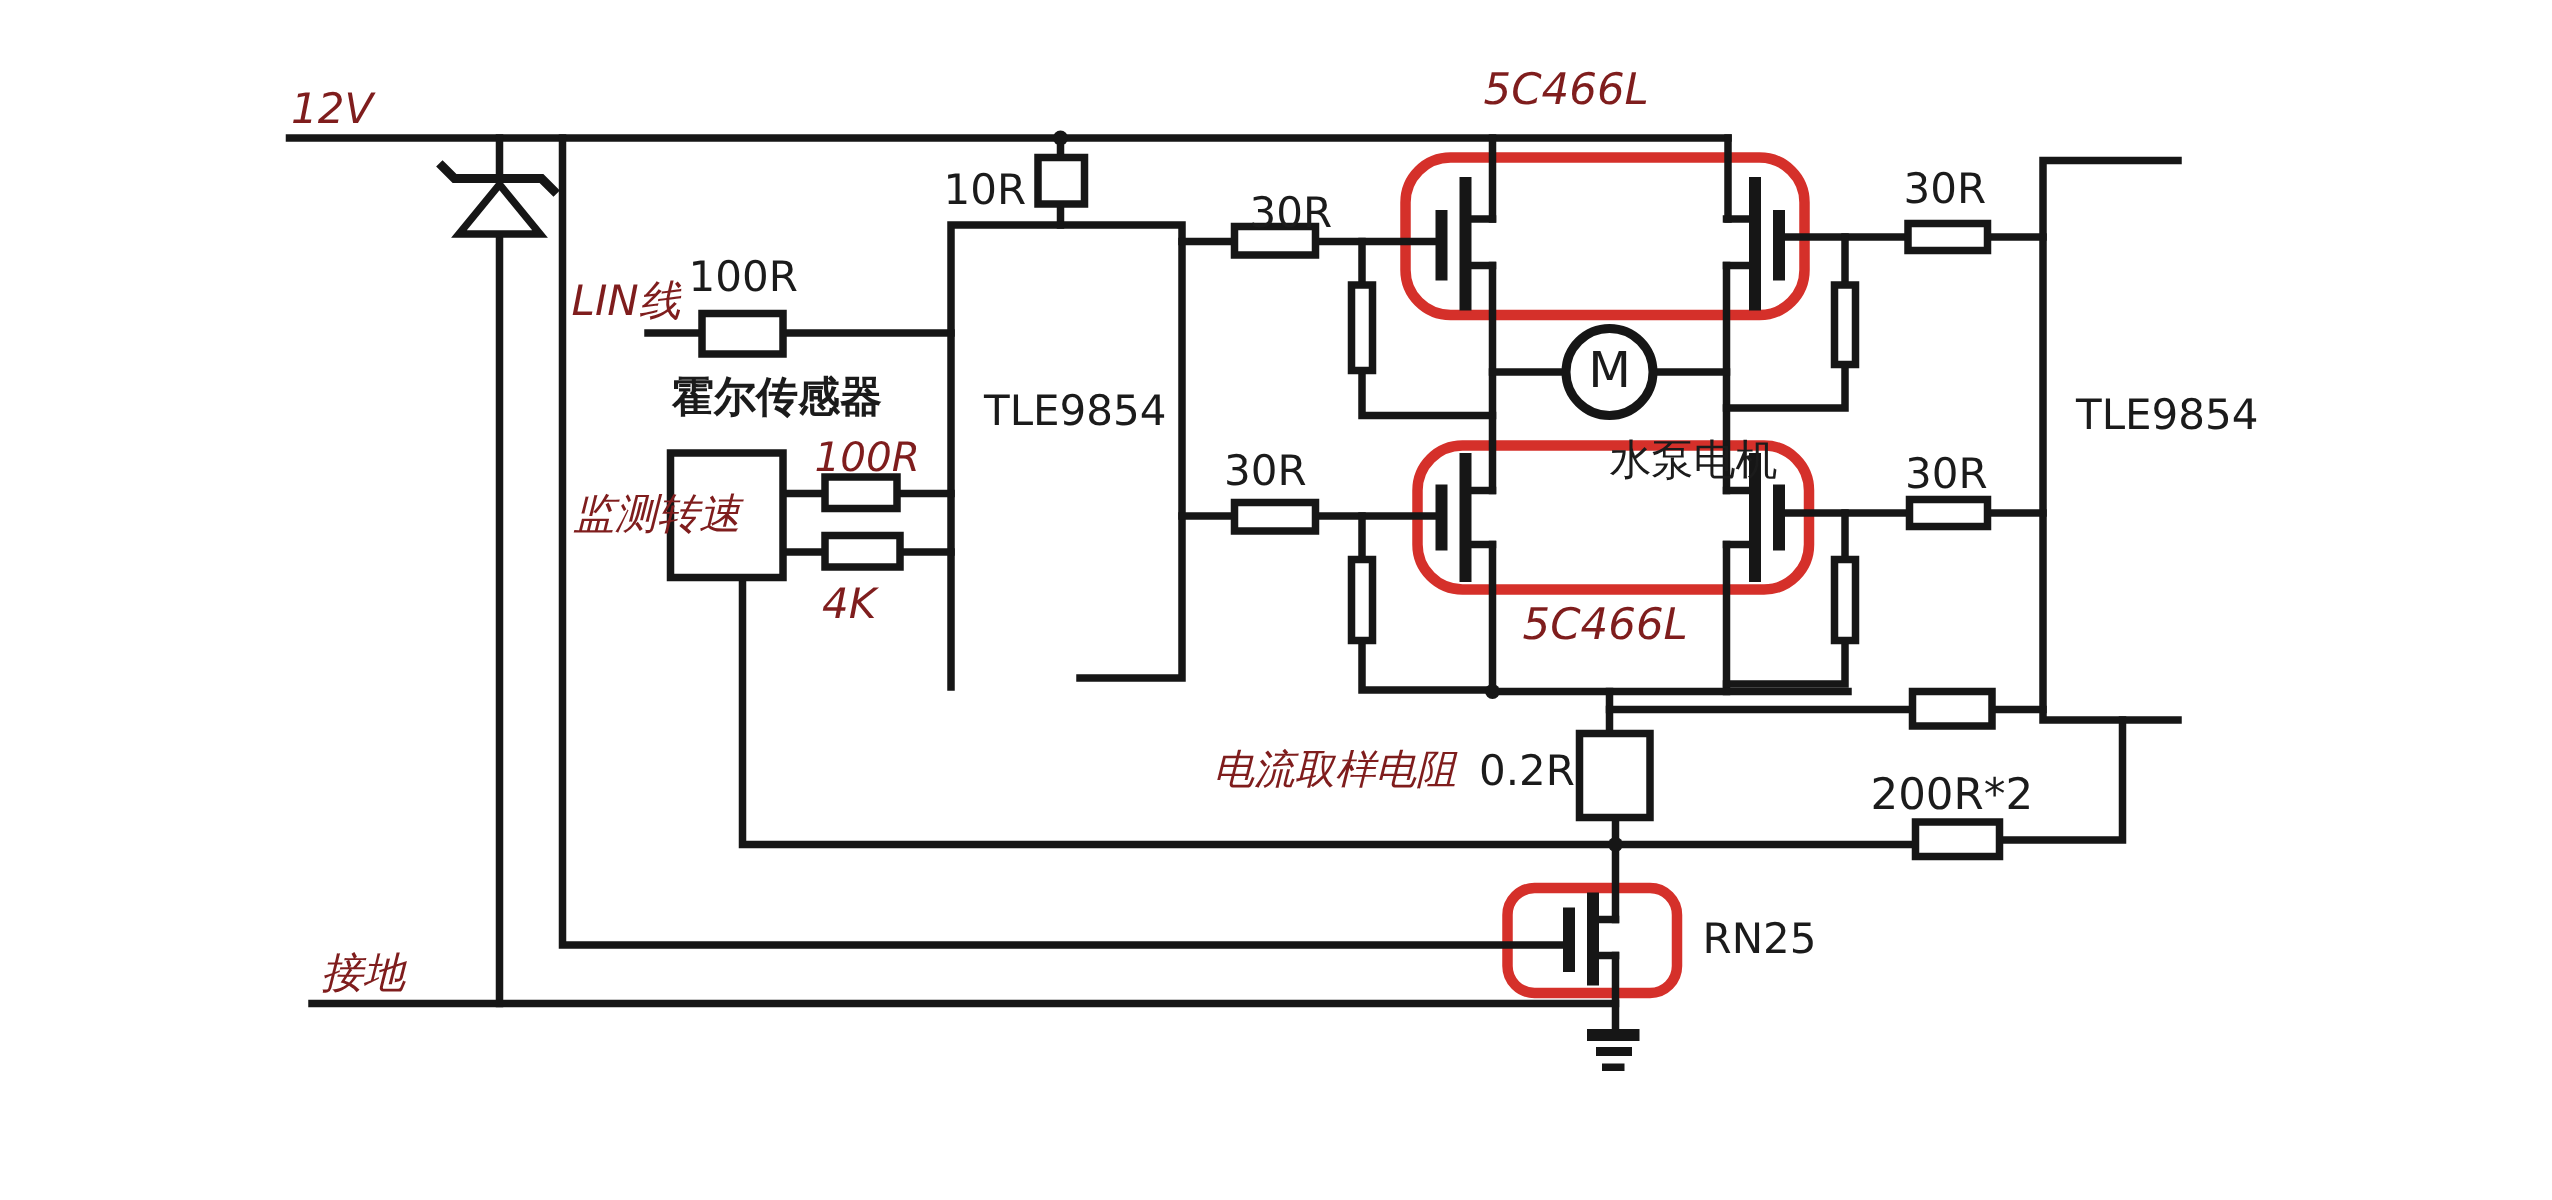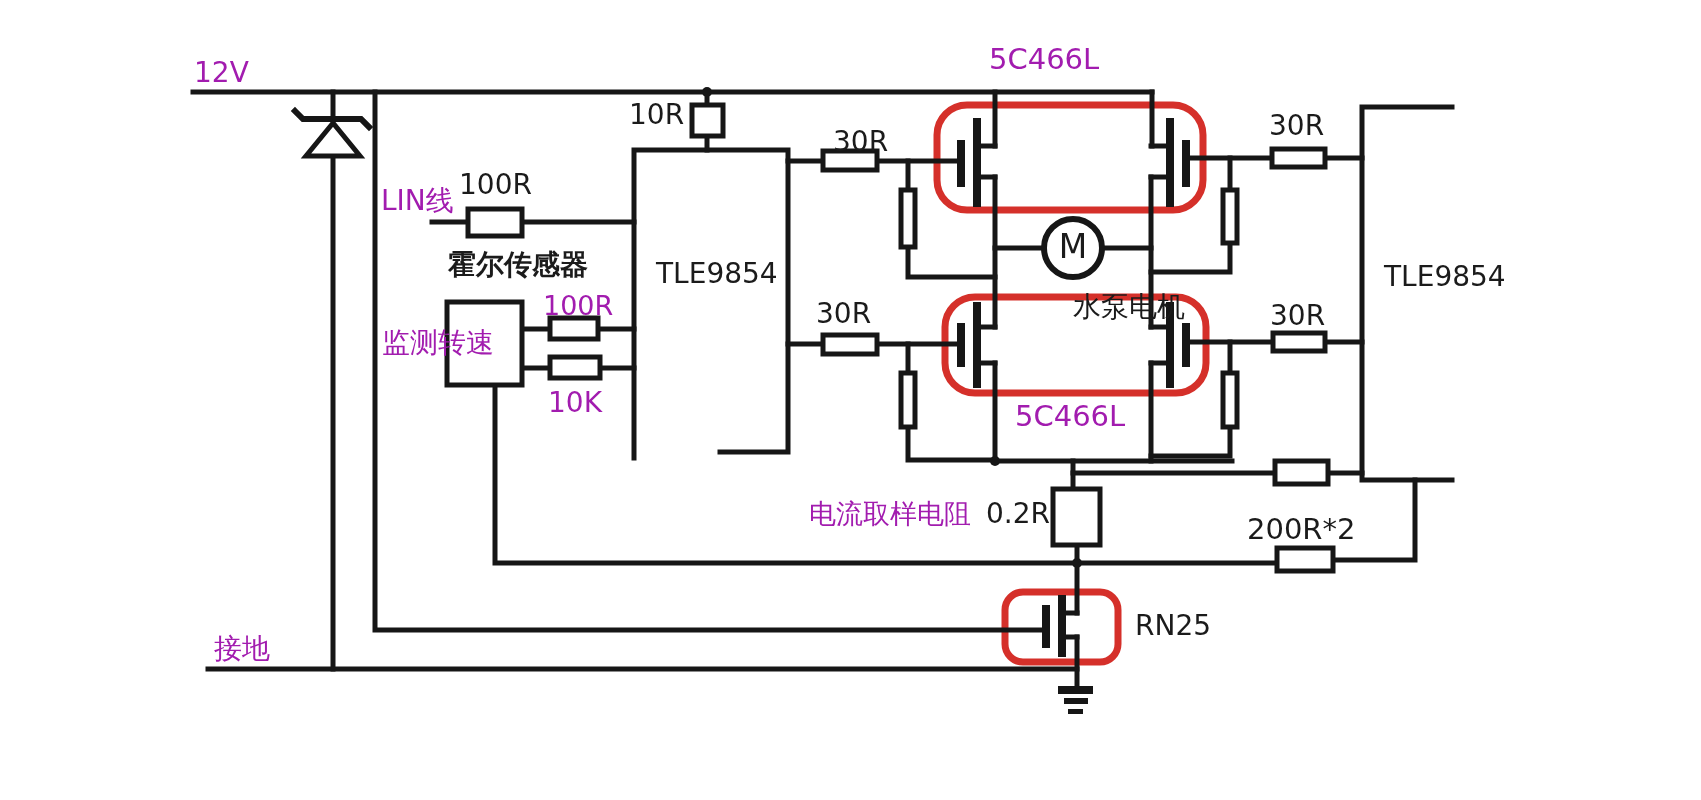--- a/index.html
+++ b/index.html
@@ -6,21 +6,21 @@
   .stage{
     position:relative;width:1701px;height:800px;background:#ffffff;overflow:hidden;
     font-family:"DejaVu Sans","Liberation Sans",sans-serif;
   }
   .stage svg{position:absolute;left:0;top:0;}
   .lbl{
     position:absolute;white-space:nowrap;line-height:1.05;
     font-family:"DejaVu Sans","Liberation Sans",sans-serif;
     color:#1b1b1b;font-size:28px;letter-spacing:0px;
   }
-  .red{color:#a21caf;}
+  .red{color:#7f1d1d;font-style:italic;}
   .wire{stroke:#161616;stroke-width:5;fill:none;stroke-linecap:square;stroke-linejoin:miter;}
   .wire6{stroke:#161616;stroke-width:6;fill:none;stroke-linecap:square;}
   .res{fill:#ffffff;stroke:#161616;stroke-width:5;}
   .bar{fill:#161616;stroke:none;}
   .redbox{fill:none;stroke:#d5302a;stroke-width:7;}
   .dot{fill:#161616;stroke:none;}
 </style>
 </head>
 <body>
 
@@ -178,24 +178,24 @@
   </svg>
 
   <span class="lbl red" style="left:194px;top:58px;">12V</span>
   <span class="lbl red" style="left:214px;top:634px;">接地</span>
 
   <span class="lbl red" style="left:381px;top:186px;">LIN线</span>
   <span class="lbl" style="left:459px;top:170px;">100R</span>
 
   <span class="lbl" style="left:448px;top:250px;font-weight:bold;">霍尔传感器</span>
   <span class="lbl red" style="left:543px;top:292px;font-size:27px;">100R</span>
-  <span class="lbl red" style="left:548px;top:388px;">10K</span>
+  <span class="lbl red" style="left:548px;top:388px;">4K</span>
   <span class="lbl red" style="left:382px;top:328px;">监测转速</span>
 
-  <span class="lbl" style="left:629px;top:100px;">10R</span>
+  <span class="lbl" style="left:629px;top:112px;">10R</span>
   <span class="lbl" style="left:656px;top:259px;">TLE9854</span>
   <span class="lbl" style="left:833px;top:127px;">30R</span>
   <span class="lbl" style="left:816px;top:299px;">30R</span>
 
   <span class="lbl red" style="left:989px;top:44px;font-size:29px;">5C466L</span>
   <span class="lbl red" style="left:1015px;top:401px;font-size:29px;">5C466L</span>
 
   <span class="lbl" style="left:1055px;top:230px;width:36px;text-align:center;font-size:33px;">M</span>
   <span class="lbl" style="left:1073px;top:292px;">水泵电机</span>
 

